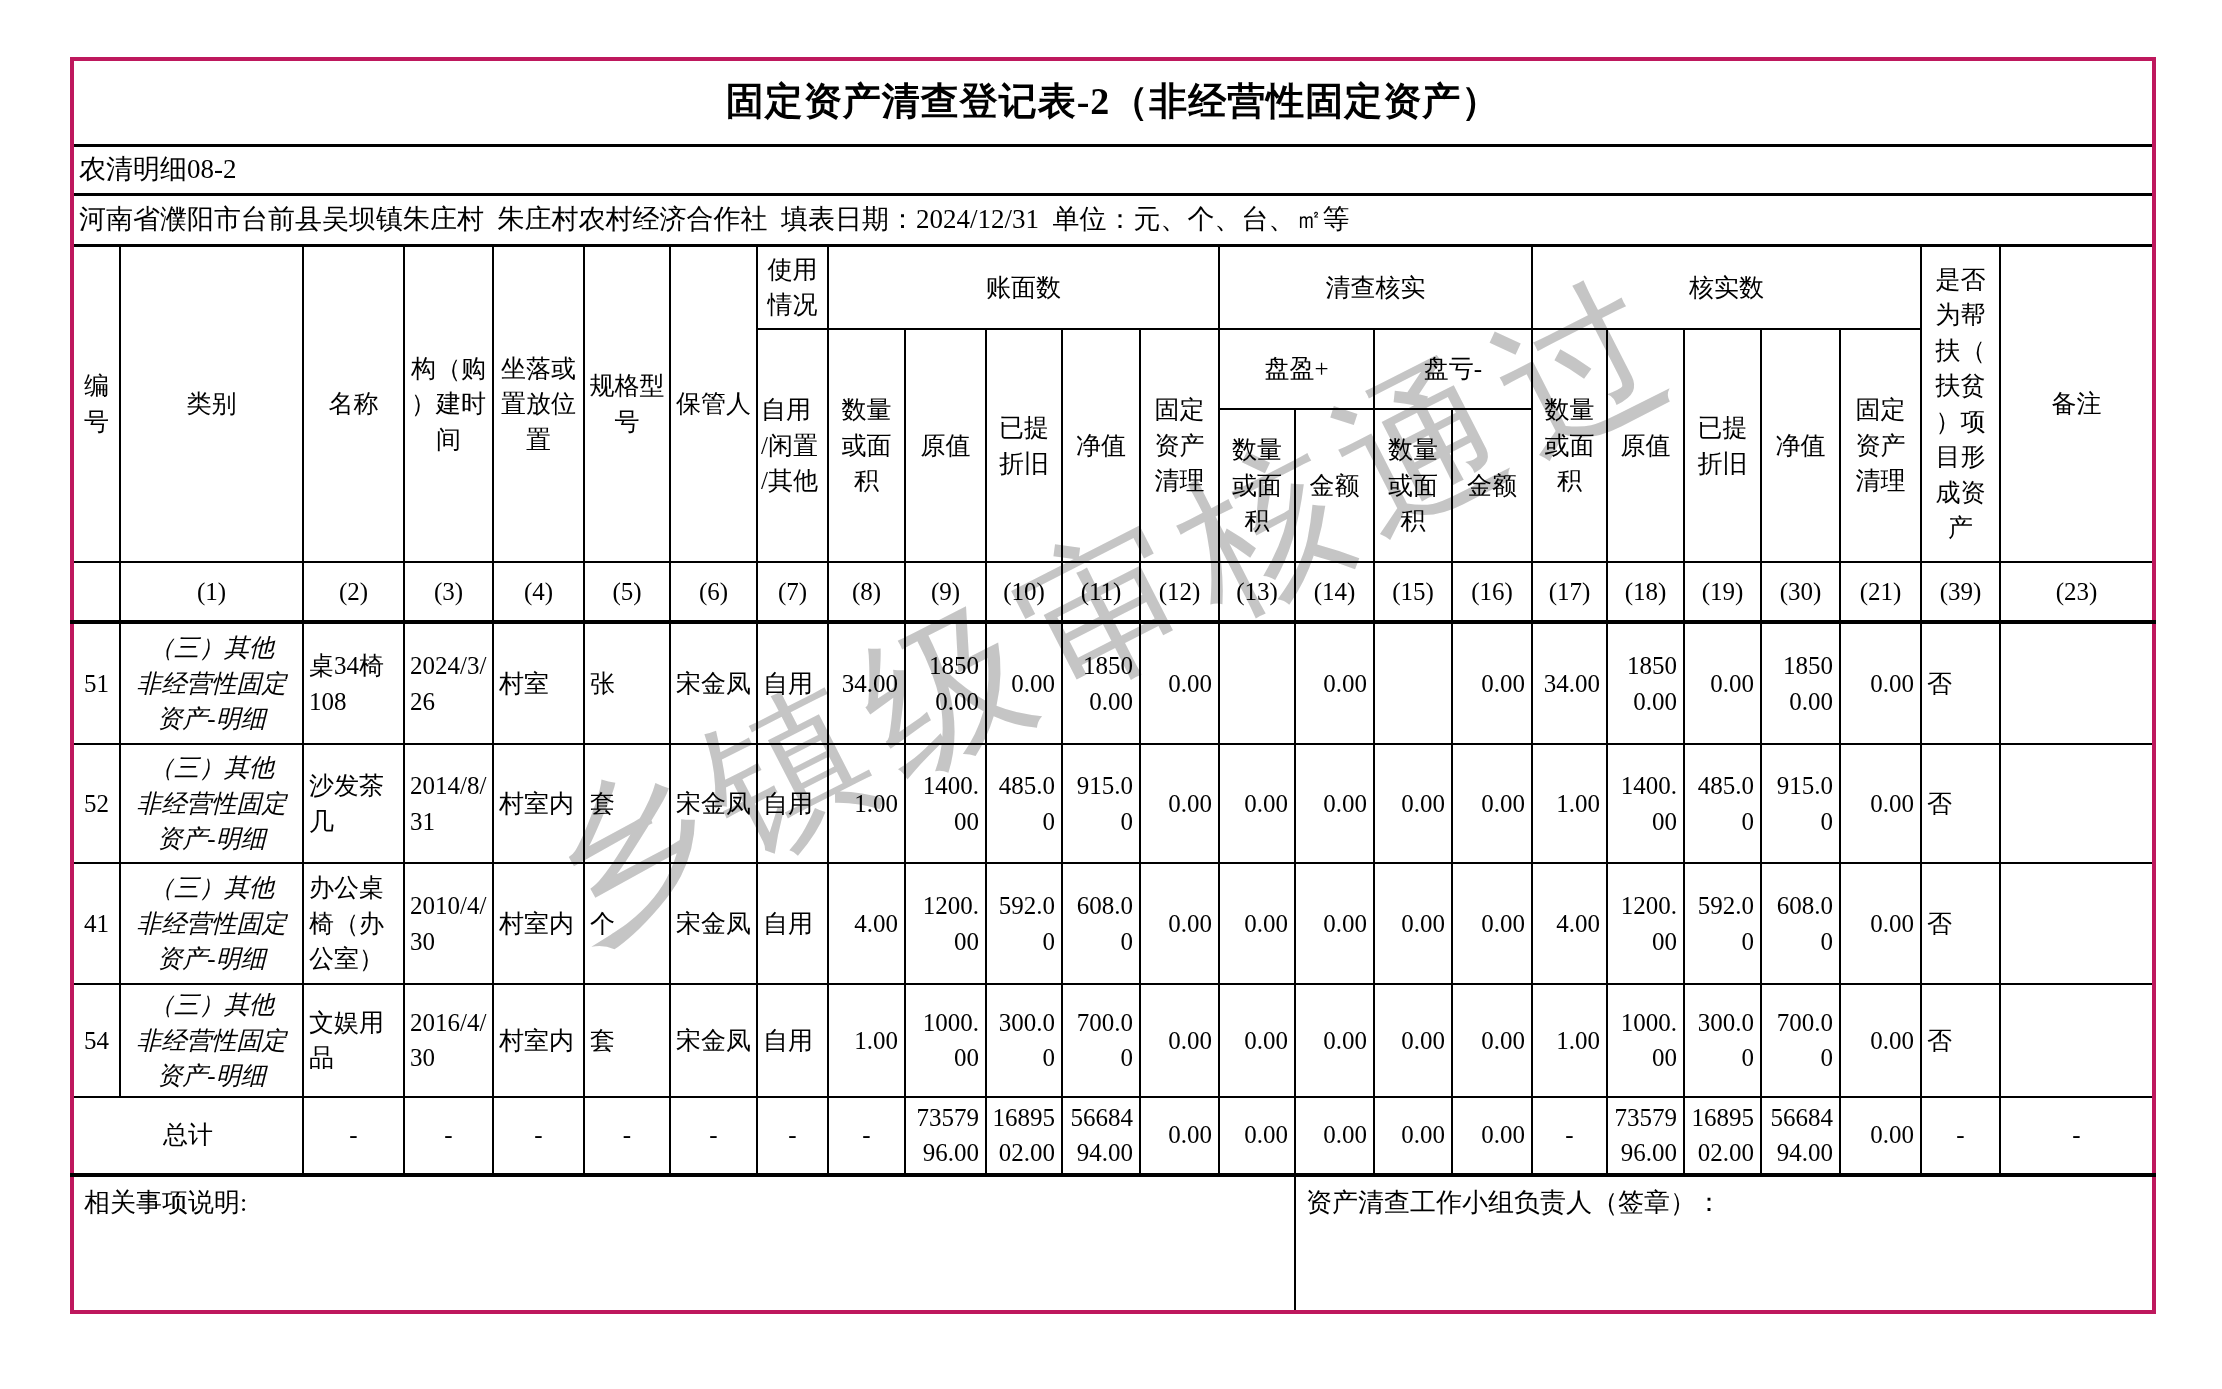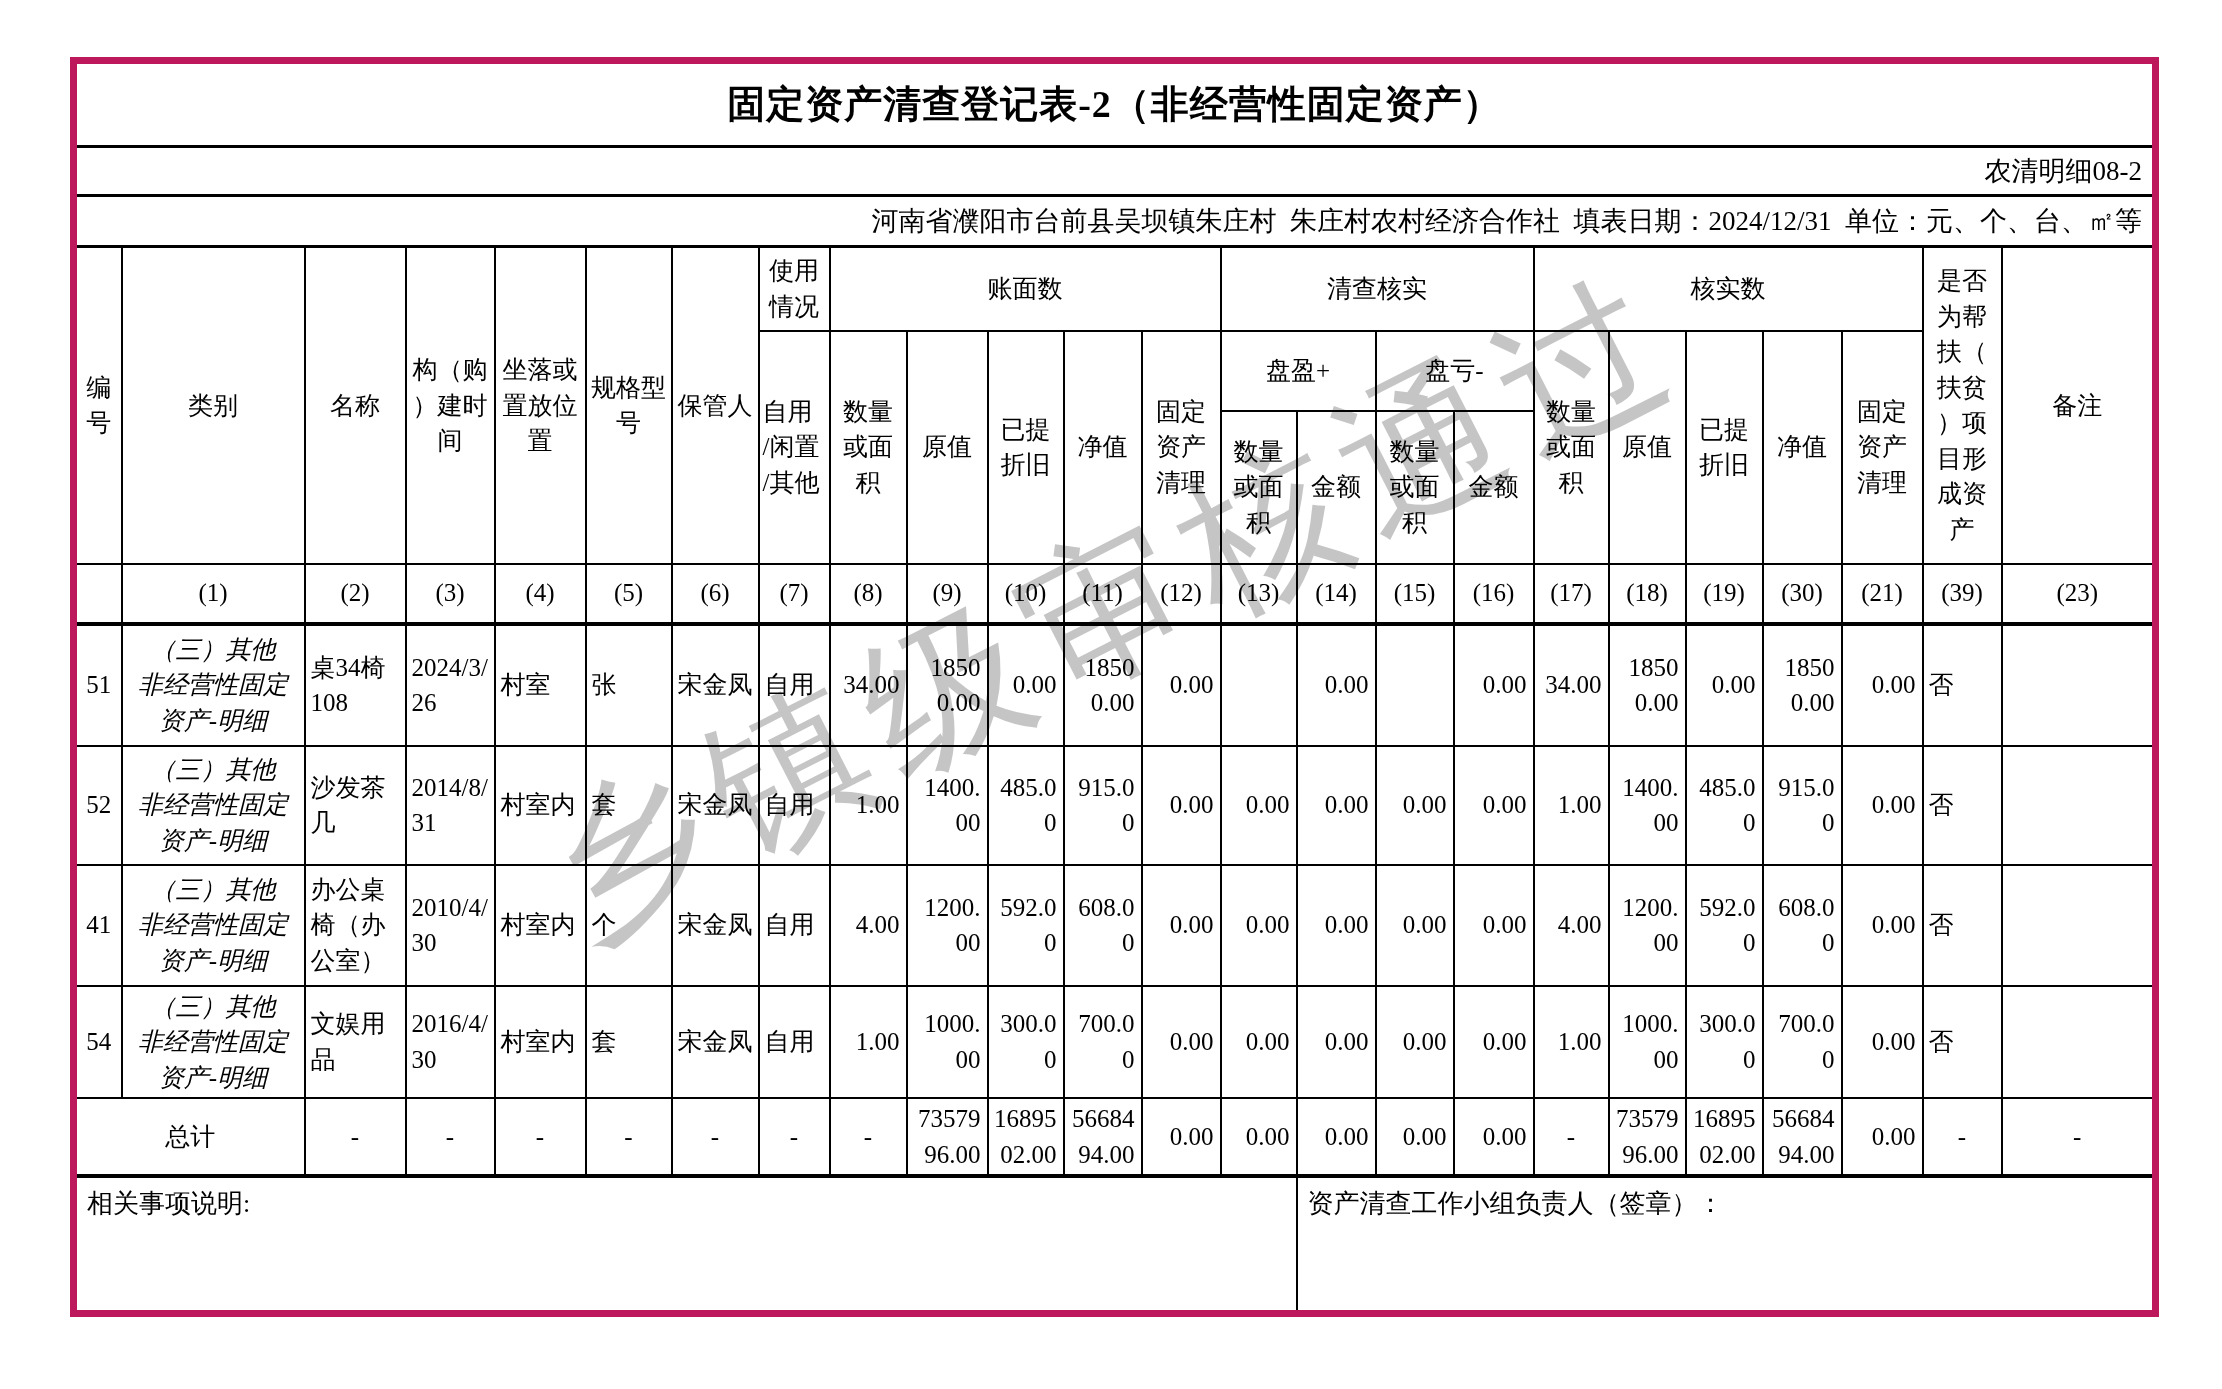--- a/index.html
+++ b/index.html
@@ -1,25 +1,25 @@
 <!DOCTYPE html>
 <html><head>
 <meta charset="utf-8">
 <style>
   html,body{margin:0;padding:0;background:#fff;}
   body{width:2222px;height:1389px;position:relative;font-family:"Liberation Serif","DejaVu Serif",serif;color:#000;}
   #sheet{position:absolute;left:70px;top:57px;}
-  table{border-collapse:collapse;table-layout:fixed;width:2082px;border:7px solid #be185d;}
+  table{border-collapse:collapse;table-layout:fixed;width:2082px;border:4px solid #be185d;}
   td,th{border:2px solid #000;font-weight:normal;font-size:25px;line-height:1.42;padding:2px 5px;vertical-align:middle;overflow:hidden;}
   th{text-align:center;line-break:anywhere;word-break:break-all;padding:2px 3px;}
   .band td{border-bottom:3px solid #000;}
   tr.nums td{border-bottom:4px solid #000;text-align:center;padding:2px 0;}
   tr.total td{border-bottom:4px solid #000;}
   .title-cell{text-align:center;font-size:38px;font-weight:bold;letter-spacing:1px;}
-  .right-cell{text-align:right;padding-right:10px;white-space:pre;font-size:27px;margin-top:12px;}
+  .right-cell{text-align:left;padding-right:10px;white-space:pre;font-size:27px;margin-top:12px;}
   .idx{text-align:center;}
   .cat{text-align:center;white-space:pre-line;font-style:italic;}
   .txt{text-align:left;vertical-align:middle;}
   .brk{word-break:break-all;}
   .num{text-align:right;word-break:break-all;padding-right:6px;}
   .dash{text-align:center;}
   .usage-leaf{white-space:pre-line;text-align:left;}
   .foot{vertical-align:top;text-align:left;padding:8px 10px;font-size:26px;}
   #wm{position:absolute;left:490px;top:500px;z-index:10;pointer-events:none;
       font-size:160px;letter-spacing:18px;white-space:nowrap;color:#8c8c8c;opacity:.5;

